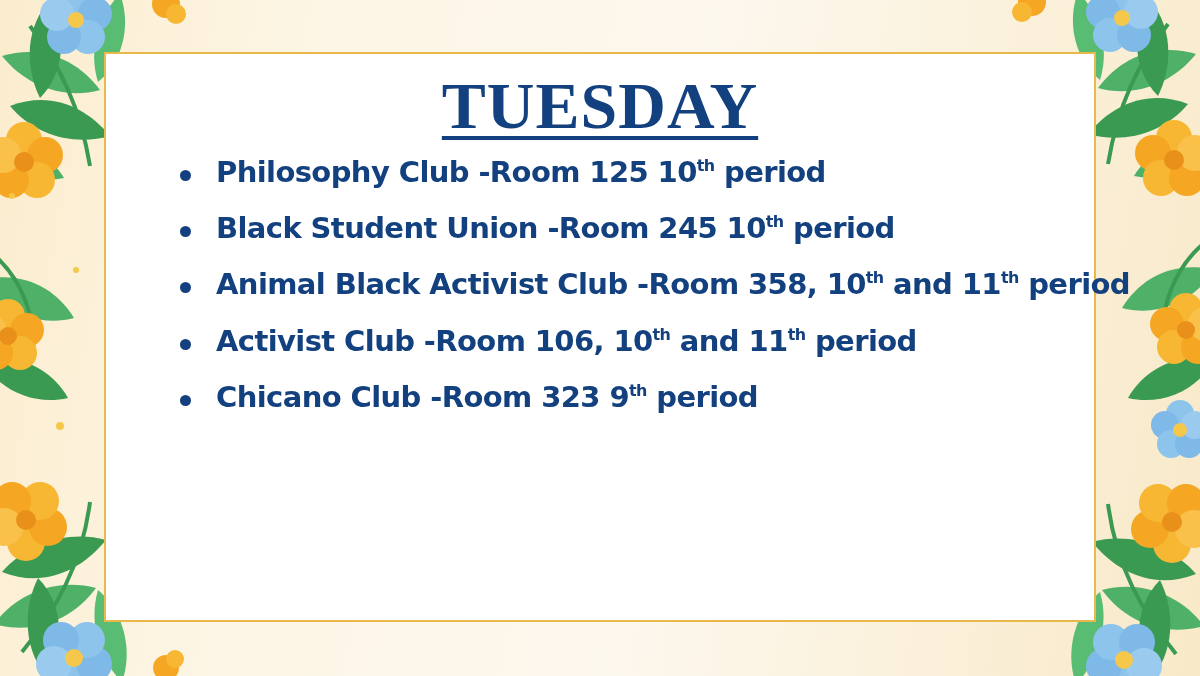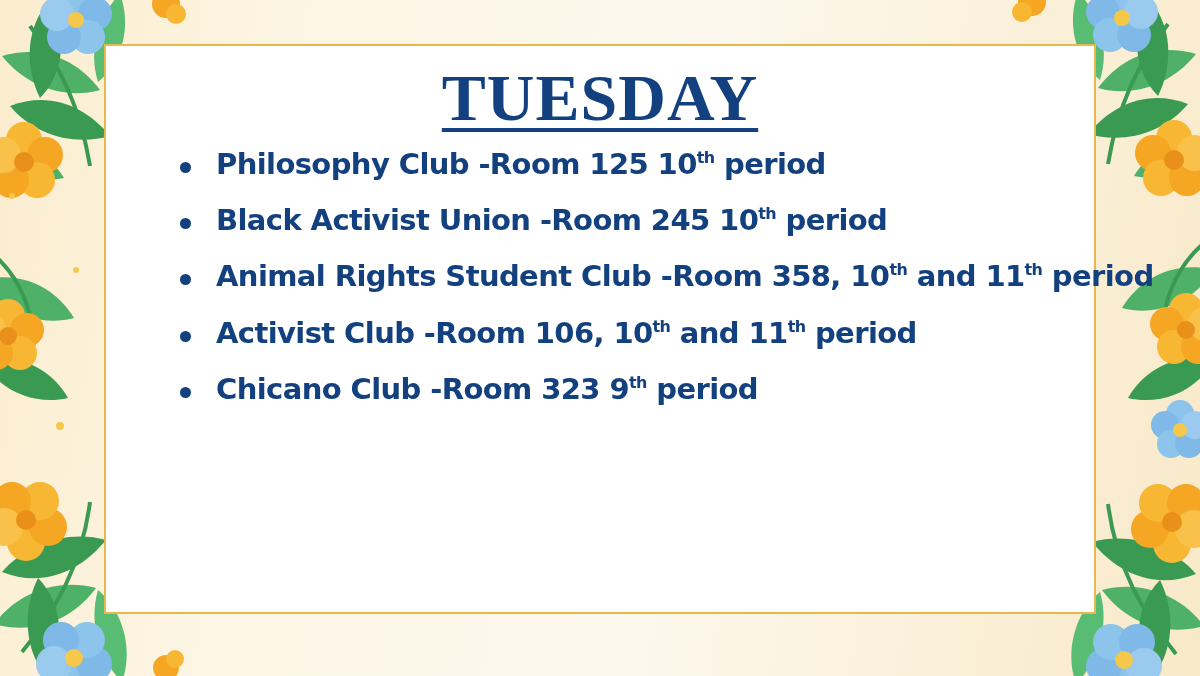--- a/index.html
+++ b/index.html
@@ -27,21 +27,21 @@
     position: absolute;
     inset: 0;
     background:
       linear-gradient(100deg, #fbeccd 0%, #fdf6e6 25%, #fdf8ee 55%, #f8e9c8 100%);
   }
 
   
   .card {
     position: absolute;
     left: 104px;
-    top: 44px;
+    top: 52px;
     width: 992px;
     height: 570px;
     background: #ffffff;
     border: 2px solid #e8b84b;
     box-sizing: border-box;
     z-index: 5;
   }
 
   .title {
     text-align: center;
@@ -329,24 +329,24 @@
   <div class="card">
 
     <h1 class="title">TUESDAY</h1>
 
 
     <ul class="club-list">
       <li>
         <span>Philosophy Club</span><span> -Room 125 </span><span>10</span><sup>th</sup><span> period</span><span></span><sup></sup><span></span>
       </li>
       <li>
-        <span>Black Activist Union</span><span> -Room 245 </span><span>10</span><sup>th</sup><span> period</span><span></span><sup></sup><span></span>
-      </li>
-      <li>
-        <span>Animal Rights Student Club</span><span> -Room 358, </span><span>10</span><sup>th</sup><span> and </span><span>11</span><sup>th</sup><span> period</span>
+        <span>Black Student Union</span><span> -Room 245 </span><span>10</span><sup>th</sup><span> period</span><span></span><sup></sup><span></span>
+      </li>
+      <li>
+        <span>Animal Black Activist Club</span><span> -Room 358, </span><span>10</span><sup>th</sup><span> and </span><span>11</span><sup>th</sup><span> period</span>
       </li>
       <li>
         <span>Activist Club</span><span> -Room 106, </span><span>10</span><sup>th</sup><span> and </span><span>11</span><sup>th</sup><span> period</span>
       </li>
       <li>
         <span>Chicano Club</span><span> -Room 323 </span><span>9</span><sup>th</sup><span> period</span><span></span><sup></sup><span></span>
       </li>
     </ul>
 
   </div>

